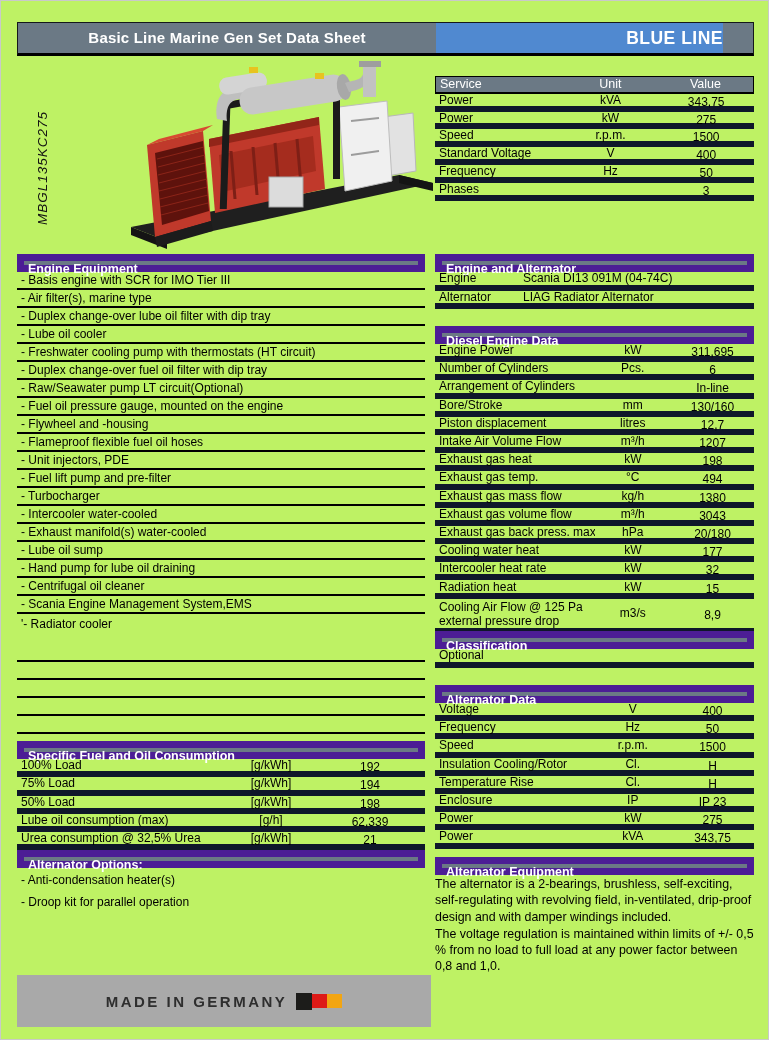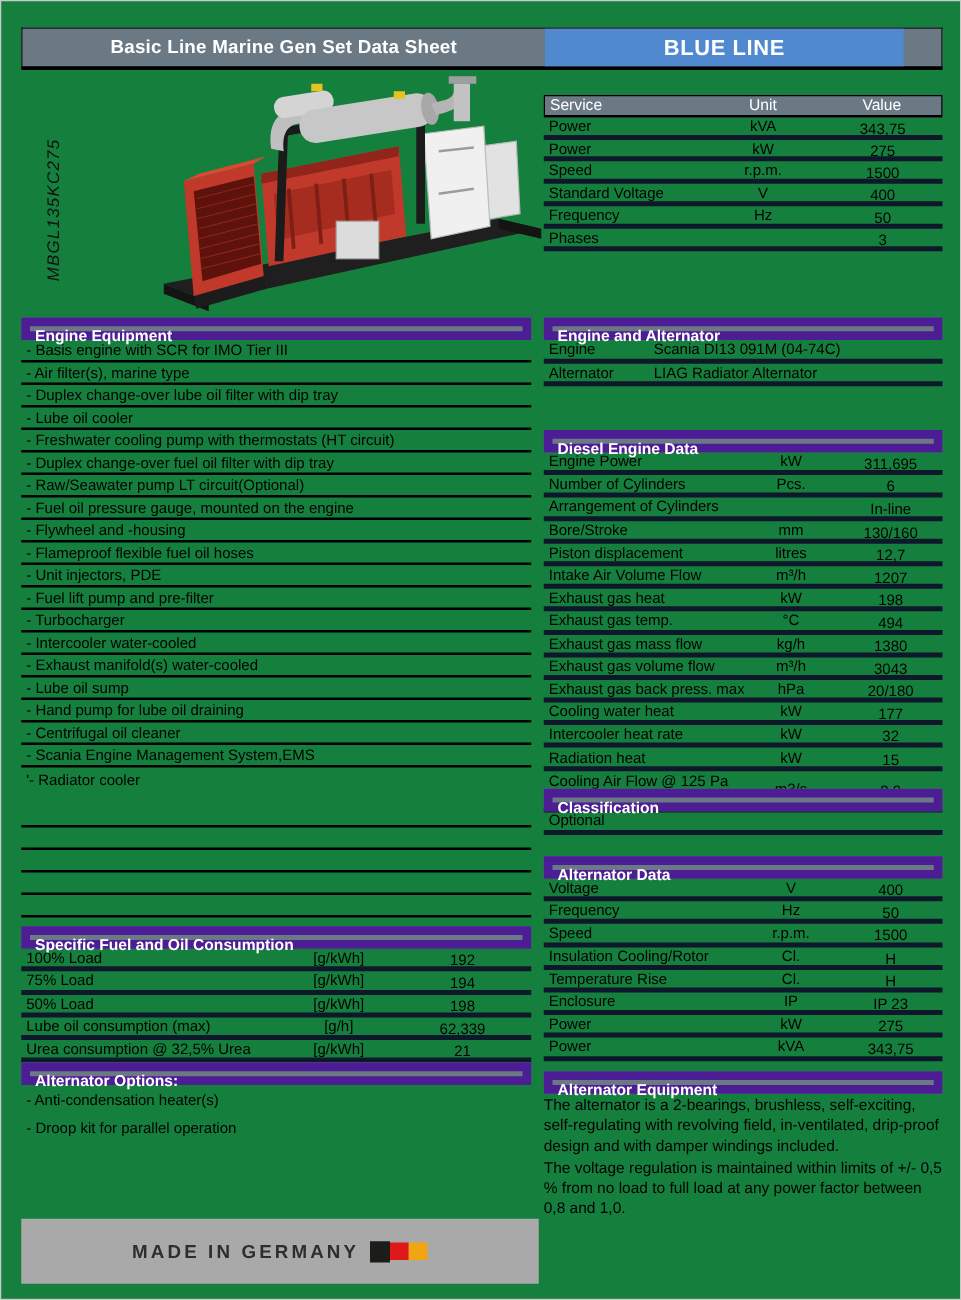--- a/index.html
+++ b/index.html
@@ -1,41 +1,41 @@
 <!DOCTYPE html>
 <html style="--header_gray: #6b7985; --brand_blue: #5089d0; --footer_gray: #a9a9a9; --flag_black: #1c1c1a; --flag_red: #dd1a17; --flag_gold: #f2a512;"><head>
 <meta charset="utf-8">
 <style>
   * { box-sizing: border-box; margin: 0; padding: 0; }
   html,body { background:#fff; }
   body { font-family: "Liberation Sans", sans-serif; color:#000; }
-  #page { position:relative; width:769px; height:1040px; background:#15803d;
+  #page { position:relative; width:769px; height:1040px; background:#bef264;
           border:1px solid #c9c9c9; overflow:hidden; }
 
   
   .topbar { position:absolute; left:16px; top:21px; width:737px; height:34px;
             background:var(--header_gray); border:1px solid #15181b; border-bottom:3px solid #000; }
   .topbar-title { position:absolute; left:0; top:0; width:418px; height:30px; line-height:30px;
             text-align:center; color:#fff; font-weight:bold; font-size:15px; letter-spacing:.2px; }
   .brand-chip { position:absolute; left:418px; top:0; width:287px; height:30px;
-            background:var(--brand_blue); text-align:center; }
+            background:var(--brand_blue); text-align:right; }
   .brand-chip span { line-height:30px; color:#fff; font-weight:bold; font-size:17.5px; letter-spacing:.5px; }
 
   
   .model-vertical { position:absolute; left:34px; top:84px; height:140px;
             writing-mode:vertical-rl; transform:rotate(180deg);
             font-style:italic; font-size:13.5px; letter-spacing:1px; color:#111; }
 
   
   .abs { position:absolute; }
   .col-left  { left:16px;  width:408px; }
   .col-right { left:434px; width:319px; }
   .sec-head { background:var(--header_gray); color:#fff; font-weight:bold; font-size:12.5px;
               height:18px; line-height:16px; padding-left:4px; border:7px solid #4c1d95; }
-  .trow { display:flex; align-items:center; border-bottom:4px solid #0f172a; font-size:12px; }
+  .trow { display:flex; align-items:center; border-bottom:6px solid #0f172a; font-size:12px; }
   .thead { background:var(--header_gray); color:#fff; font-weight:normal; font-size:12.5px;
            height:18px; border:1px solid #000; border-bottom:2px solid #000; }
   .cell-label { flex:1 1 auto; padding-left:4px; white-space:nowrap; overflow:hidden; }
   .cell-unit  { flex:0 0 24%; text-align:center; }
   .cell-value { flex:0 0 26%; text-align:center; position:relative; top:2px; }
   .thead .cell-value { top:0; }
 
   
   .service .trow { height:17.8px; }
   .service .cell-unit { flex:0 0 30%; }
@@ -264,21 +264,21 @@
           <div class="cell-val">Scania DI13 091M (04-74C)</div>
         </div>
 
         <div class="trow">
           <div class="cell-key">Alternator</div>
           <div class="cell-val">LIAG Radiator Alternator</div>
         </div>
       </div>
   </section>
 
-  <section class="abs col-right dd" style="top:343px">
+  <section class="abs col-right dd" style="top:325px">
     <div class="sec-head">Diesel Engine Data</div>
     <div class="rows">
 
         <div class="trow">
           <div class="cell-label">Engine Power</div>
           <div class="cell-unit">kW</div>
           <div class="cell-value">311,695</div>
         </div>
 
         <div class="trow">

